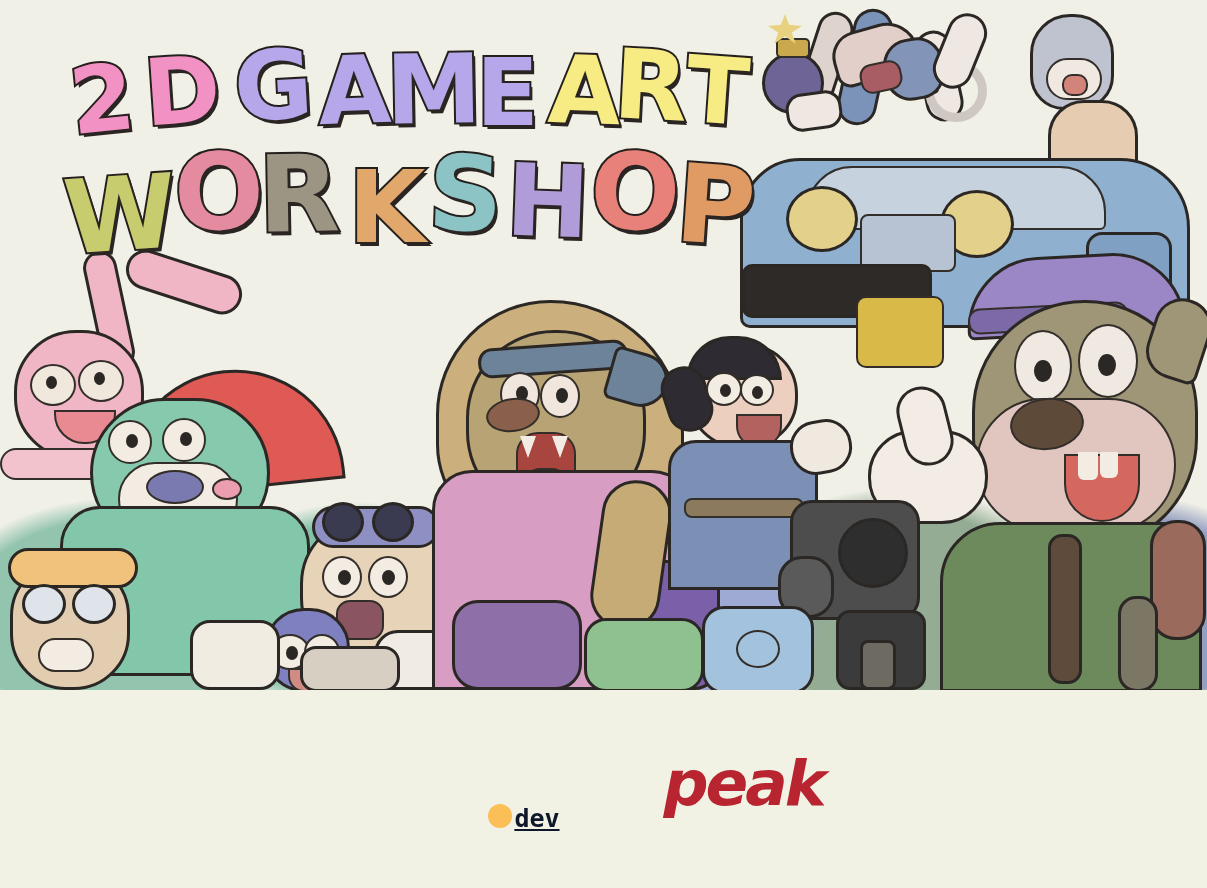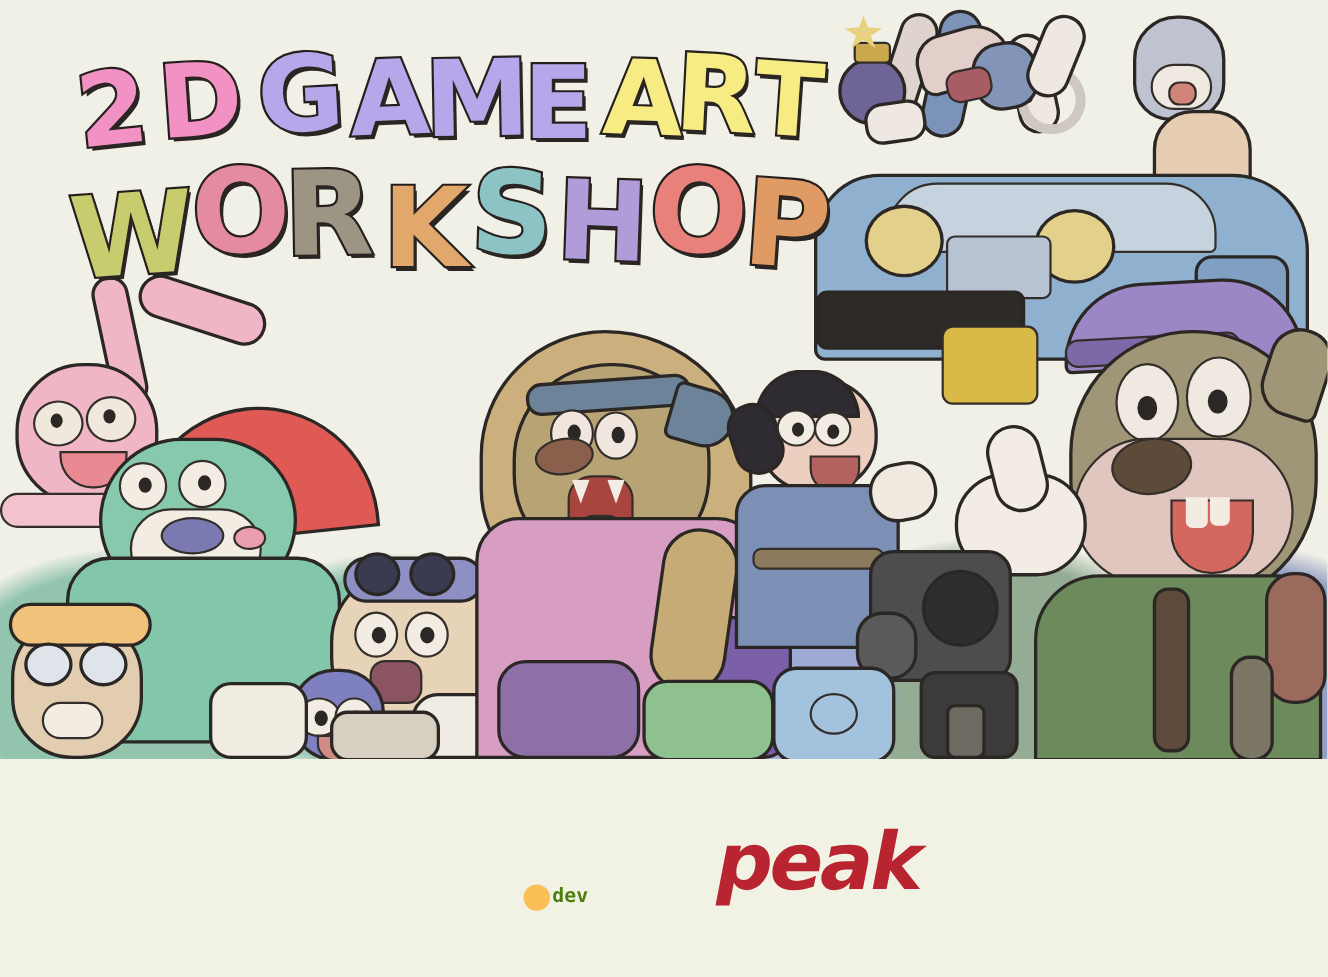--- a/index.html
+++ b/index.html
@@ -63,26 +63,26 @@
     color:#4453e8;line-height:1;
     position:absolute;left:0;top:6px;
   }
   .patika-dot{
     position:absolute;left:105px;top:58px;width:24px;height:24px;border-radius:50%;
     background:#fbbf58;
   }
   .patika-dev{
     position:absolute;left:131px;top:60px;
     font-family:"DejaVu Sans Mono",monospace;
-    font-weight:bold;font-size:18px;color:#4d7c0f;line-height:1;
+    font-weight:bold;font-size:25px;color:#0f172a;line-height:1;text-decoration:underline;
   }
   .peak{
     font-family:"DejaVu Sans",sans-serif;
     font-weight:bold;font-style:italic;
-    font-size:72px;color:#b8242f;letter-spacing:-3px;line-height:1;
+    font-size:63px;color:#b8242f;letter-spacing:-3px;line-height:1;
     position:relative;top:-6px;margin-left:16px;
   }
 </style>
 </head>
 <body>
 
 <div class="page">
 
   <div class="hero">
     <div class="hero-bg"></div>

